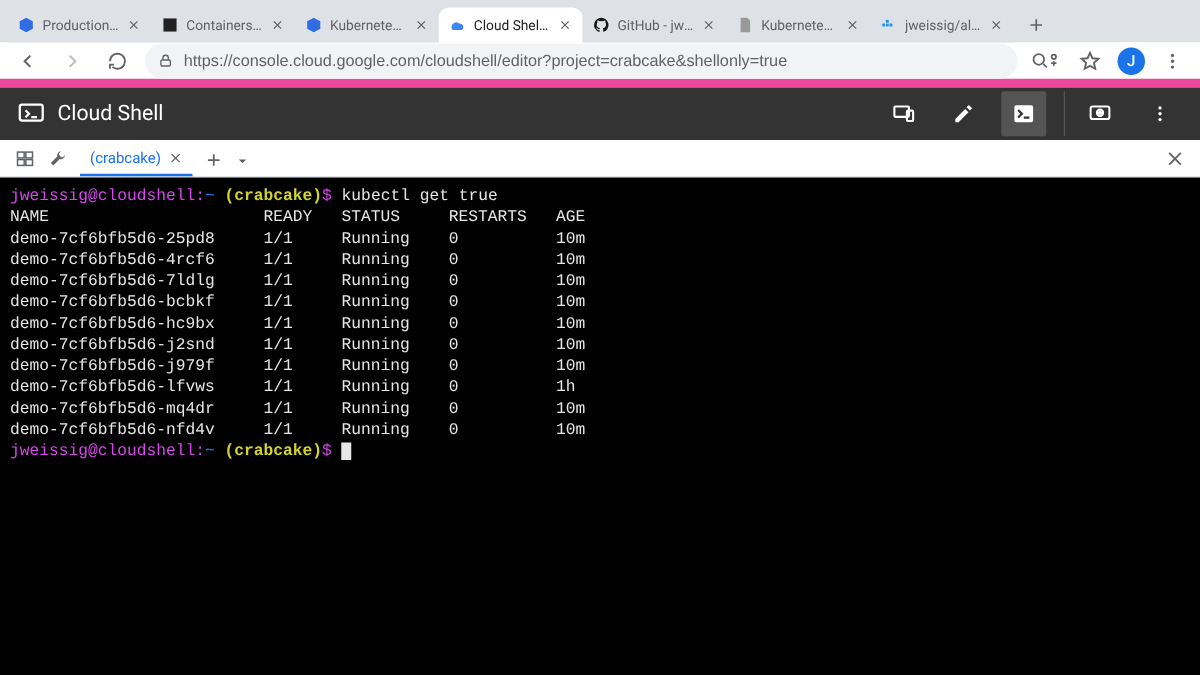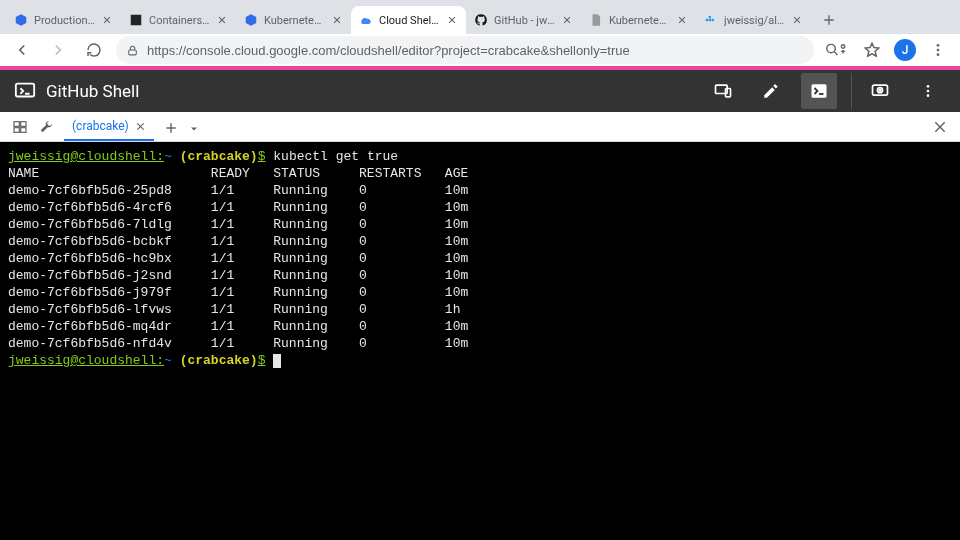--- a/index.html
+++ b/index.html
@@ -50,21 +50,21 @@
     display:flex; align-items:center; justify-content:center;
     margin-top: 6px; margin-left: 4px;
     color:#5f6368; cursor:pointer; border-radius: 50%;
   }
   
   .toolbar {
     display: flex;
     align-items: center;
     height: 36px;
     background: #fff;
-    border-bottom: 4px solid #ec4899;
+    border-bottom: 7px solid #ec4899;
     padding: 0 8px;
     gap: 8px;
   }
   .tbtn {
     width: 28px; height: 28px;
     display:flex; align-items:center; justify-content:center;
     color:#5f6368; border-radius: 50%; cursor:pointer;
   }
   .tbtn.disabled { color:#bdbdbd; cursor:default; }
   .omnibox {
@@ -145,21 +145,21 @@
     flex:1;
     background:#000;
     color:#e6e6e6;
     font-family: "Menlo", "Consolas", "Courier New", monospace;
     font-size: 13px;
     line-height: 17px;
     padding: 6px 8px;
     white-space: pre;
     overflow:auto;
   }
-  .terminal .p1 { color:#84cc16;text-decoration:underline; }
+  .terminal .p1 { color:#d946ef; }
   .terminal .home { color:#1e7fff; }
   .terminal .proj { color:#d3d32a; font-weight:bold;}
   .terminal .cmd { color:#e6e6e6; }
   .cursorblock {
     display:inline-block; width:8px; height:14px;
     background:#e6e6e6; vertical-align:middle;
   }
   svg { display:block; }
 </style>
 </head>
@@ -315,21 +315,21 @@
       </svg>
   </div>
 </div>
 
 <div class="csheader">
   <div class="cslogo">
     <svg width="22" height="22" viewBox="0 0 24 24" fill="none" stroke="#fff" stroke-width="2">
         <rect x="2" y="4" width="20" height="14" rx="2"></rect>
         <path d="M7 9l3 3-3 3 M12 15h5"></path>
       </svg>
-    <span class="title">GitHub Shell</span>
+    <span class="title">Cloud Shell</span>
   </div>
   <div class="spacer"></div>
   <div class="cshbtn">
     <svg width="20" height="20" viewBox="0 0 24 24" fill="none" stroke="currentColor" stroke-width="2">
         <rect x="3" y="5" width="14" height="10" rx="1"></rect>
         <rect x="15" y="9" width="6" height="10" rx="1"></rect>
       </svg>
   </div>
   <div class="cshbtn">
     <svg width="18" height="18" viewBox="0 0 24 24" fill="currentColor">

